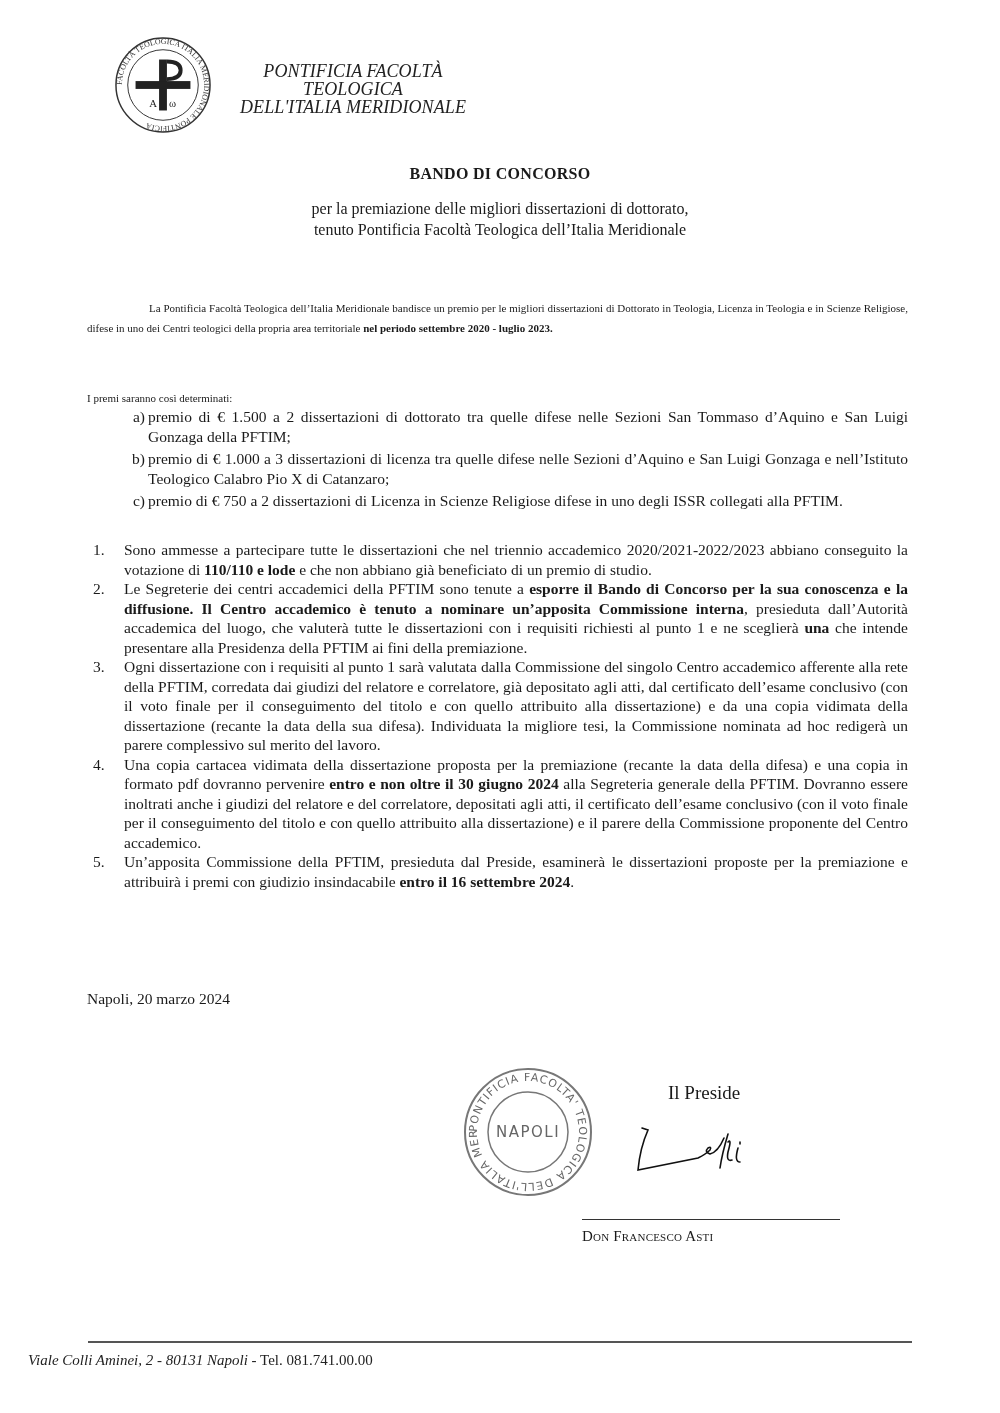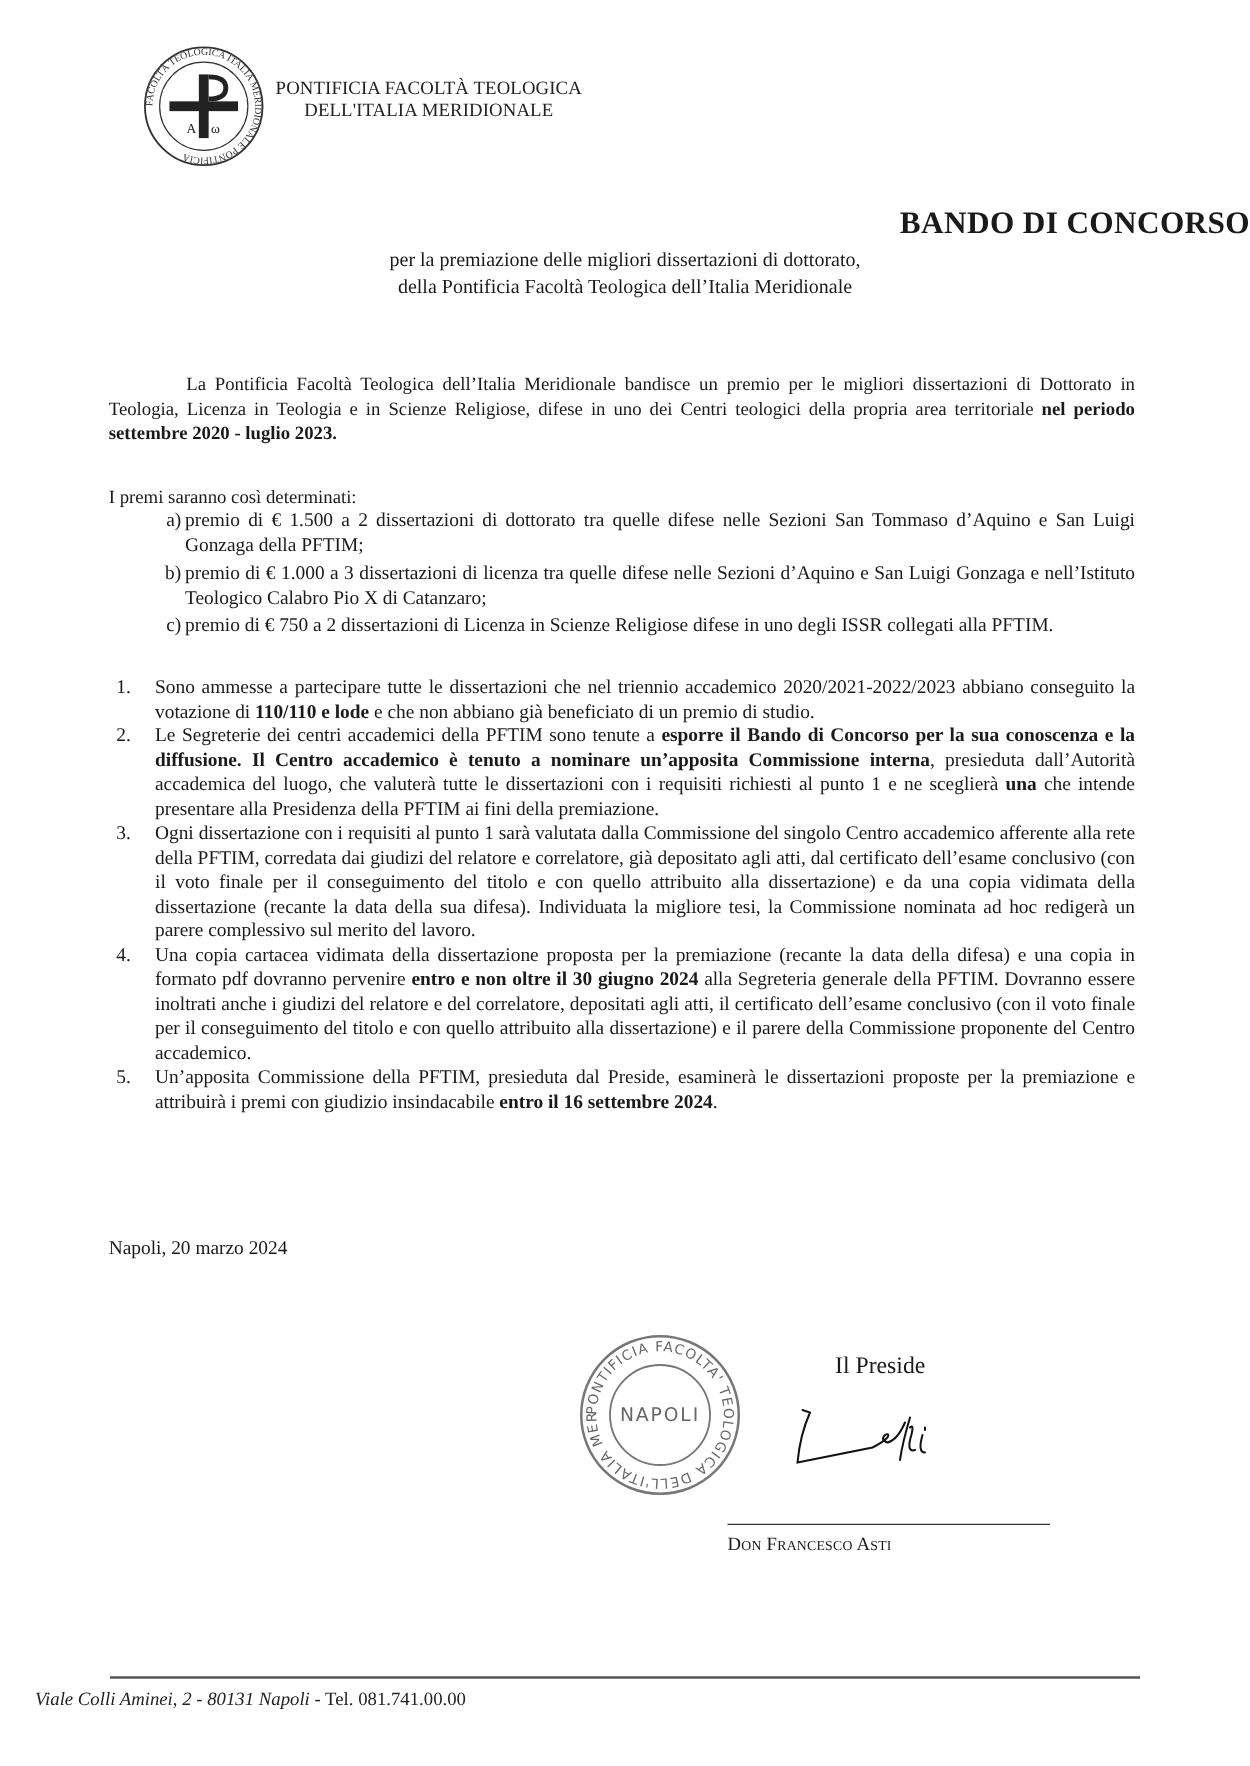--- a/index.html
+++ b/index.html
@@ -1,23 +1,23 @@
 <!DOCTYPE html>
 <html><head>
 <meta charset="utf-8">
 <style>
   html, body { margin:0; padding:0; background:#fff; }
   body { width:1000px; height:1413px; position:relative; overflow:hidden;
          font-family:"Liberation Serif","DejaVu Serif",serif; color:#1a1a1a; }
   .abs { position:absolute; }
   .logo { left:114px; top:36px; width:98px; height:98px; }
-  .inst { left:208px; top:62px; width:270px; text-align:center; font-size:15px; line-height:18px; color:#222; letter-spacing:0.1px; }
-  .title { left:0; width:1000px; top:165px; text-align:right; font-size:25px; font-weight:bold; letter-spacing:0.3px; }
+  .inst { left:218px; top:62px; width:270px; text-align:center; font-size:18px; line-height:18px; color:#222; letter-spacing:0.1px;font-style:italic; }
+  .title { left:0; width:1000px; top:165px; text-align:center; font-size:16px; font-weight:bold; letter-spacing:0.3px; }
   .subtitle { left:0; width:1000px; top:198px; text-align:center; font-size:16px; font-weight:normal; line-height:21px; }
-  .body { left:87px; width:821px; font-size:15px; line-height:19.5px; text-align:justify; }
+  .body { left:87px; width:821px; font-size:11px; line-height:19.5px; text-align:justify; }
   .intro { top:299px; }
   .intro .indent { display:inline-block; width:62px; }
   .prizes-head { top:389px; }
   .prizes { left:87px; width:821px; top:407px; font-size:15.5px; line-height:19.5px; }
   .prize { display:flex; margin-bottom:3px; }
   .prize .lbl { width:58px; text-align:right; padding-right:3px; flex:none; }
   .prize .txt { flex:1; text-align:justify; }
   .rules { left:87px; width:821px; top:540px; font-size:15.5px; line-height:19.5px; }
   .rule { display:flex; }
   .rule .num { width:37px; flex:none; padding-left:6px; box-sizing:border-box; }
@@ -50,21 +50,21 @@
   <text x="56" y="72" font-size="11" fill="#222" font-family="Liberation Serif, serif">ω</text>
 </svg>
 <div class="abs inst">
   <div>PONTIFICIA FACOLTÀ TEOLOGICA</div>
   <div>DELL'ITALIA MERIDIONALE</div>
 </div>
 
 <div class="abs title">BANDO DI CONCORSO</div>
 <div class="abs subtitle">
   <div>per la premiazione delle migliori dissertazioni di dottorato,</div>
-  <div>della Pontificia Facoltà Teologica dell’Italia Meridionale</div>
+  <div>tenuto Pontificia Facoltà Teologica dell’Italia Meridionale</div>
 </div>
 
 <div class="abs body intro"><span class="indent"></span><span>La Pontificia Facoltà Teologica dell’Italia Meridionale bandisce un premio per le migliori dissertazioni di Dottorato in Teologia, Licenza in Teologia e in Scienze Religiose, difese in uno dei Centri teologici della propria area territoriale </span><b>nel periodo settembre 2020 - luglio 2023.</b></div>
 
 <div class="abs body prizes-head">I premi saranno così determinati:</div>
 <div class="abs prizes">
   <div class="prize">
       <span class="lbl">a)</span>
       <span class="txt">premio di € 1.500 a 2 dissertazioni di dottorato tra quelle difese nelle Sezioni San Tommaso d’Aquino e San Luigi Gonzaga della PFTIM;</span>
     </div>

